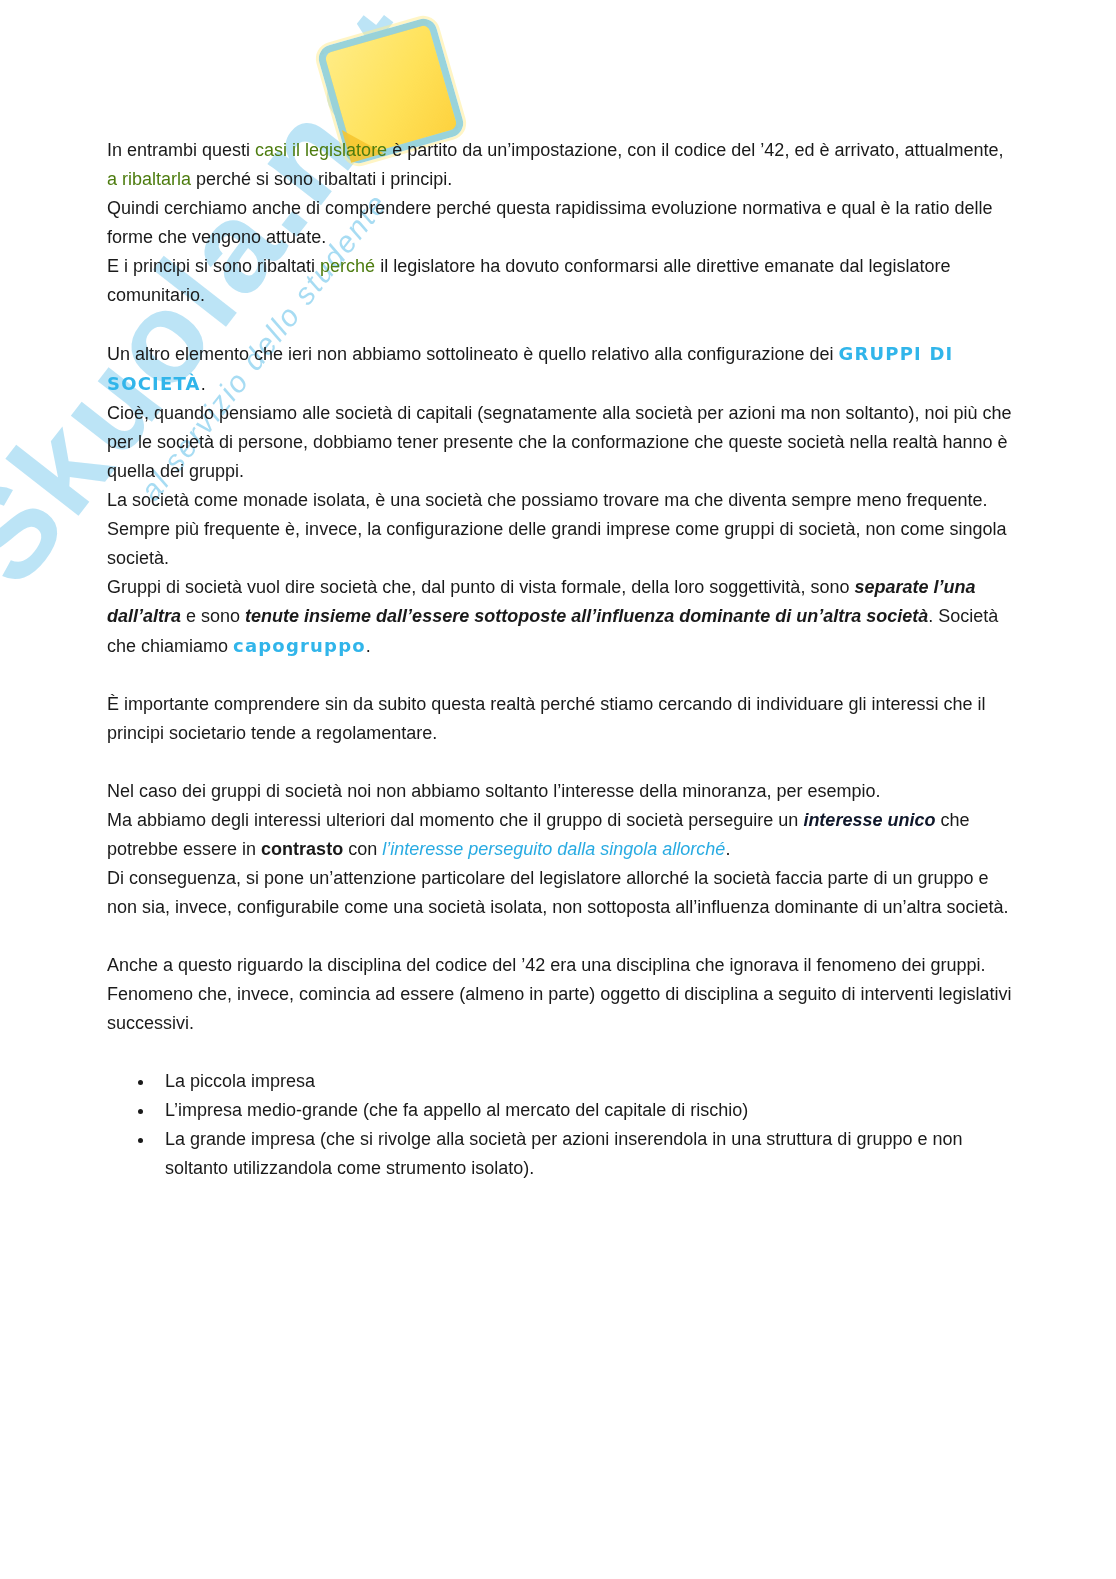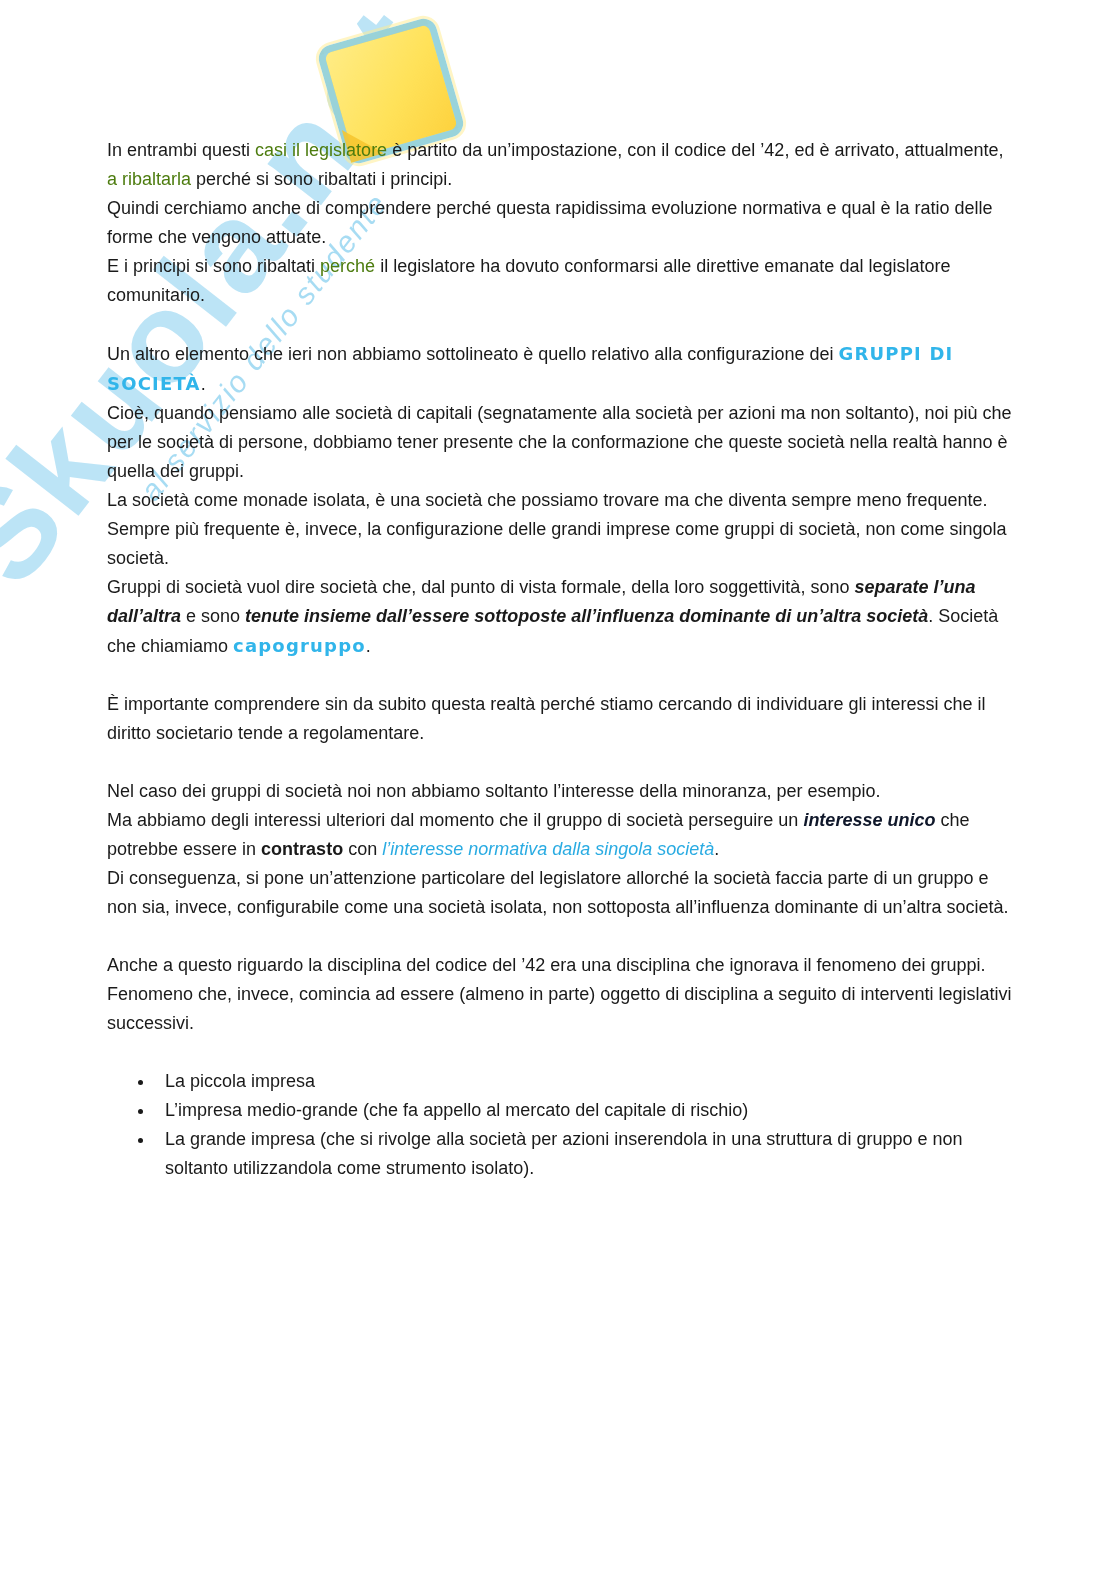--- a/index.html
+++ b/index.html
@@ -129,25 +129,25 @@
     <p class="gap"><span>Un altro elemento che ieri non abbiamo sottolineato è quello relativo alla configurazione dei </span><span class="run-marker">GRUPPI DI SOCIETÀ</span><span>.</span></p>
 
     <p><span>Cioè, quando pensiamo alle società di capitali (segnatamente alla società per azioni ma non soltanto), noi più che per le società di persone, dobbiamo tener presente che la conformazione che queste società nella realtà hanno è quella dei gruppi.</span></p>
 
     <p><span>La società come monade isolata, è una società che possiamo trovare ma che diventa sempre meno frequente.</span></p>
 
     <p><span>Sempre più frequente è, invece, la configurazione delle grandi imprese come gruppi di società, non come singola società.</span></p>
 
     <p><span>Gruppi di società vuol dire società che, dal punto di vista formale, della loro soggettività, sono </span><span class="run-bold-italic">separate l’una dall’altra</span><span> e sono </span><span class="run-bold-italic">tenute insieme dall’essere sottoposte all’influenza dominante di un’altra società</span><span>. Società che chiamiamo </span><span class="run-marker">capogruppo</span><span>.</span></p>
 
-    <p class="gap"><span>È importante comprendere sin da subito questa realtà perché stiamo cercando di individuare gli interessi che il diritto societario tende a regolamentare.</span></p>
+    <p class="gap"><span>È importante comprendere sin da subito questa realtà perché stiamo cercando di individuare gli interessi che il principi societario tende a regolamentare.</span></p>
 
     <p class="gap"><span>Nel caso dei gruppi di società noi non abbiamo soltanto l’interesse della minoranza, per esempio.</span></p>
 
-    <p><span>Ma abbiamo degli interessi ulteriori dal momento che il gruppo di società perseguire un </span><span class="run-blue-bold-italic">interesse unico</span><span> che potrebbe essere in </span><span class="run-bold">contrasto</span><span> con </span><span class="run-blue-italic">l’interesse normativa dalla singola società</span><span>.</span></p>
+    <p><span>Ma abbiamo degli interessi ulteriori dal momento che il gruppo di società perseguire un </span><span class="run-blue-bold-italic">interesse unico</span><span> che potrebbe essere in </span><span class="run-bold">contrasto</span><span> con </span><span class="run-blue-italic">l’interesse perseguito dalla singola allorché</span><span>.</span></p>
 
     <p><span>Di conseguenza, si pone un’attenzione particolare del legislatore allorché la società faccia parte di un gruppo e non sia, invece, configurabile come una società isolata, non sottoposta all’influenza dominante di un’altra società.</span></p>
 
     <p class="gap"><span>Anche a questo riguardo la disciplina del codice del ’42 era una disciplina che ignorava il fenomeno dei gruppi.</span></p>
 
     <p><span>Fenomeno che, invece, comincia ad essere (almeno in parte) oggetto di disciplina a seguito di interventi legislativi successivi.</span></p>
 
 
     <ul class="bullet-list">
       <li>La piccola impresa</li>

